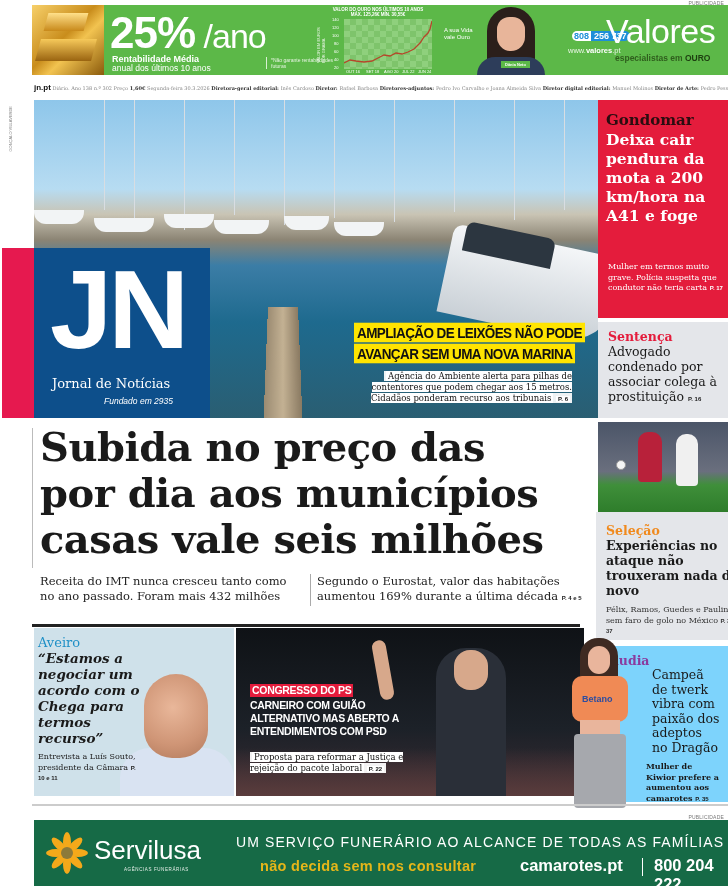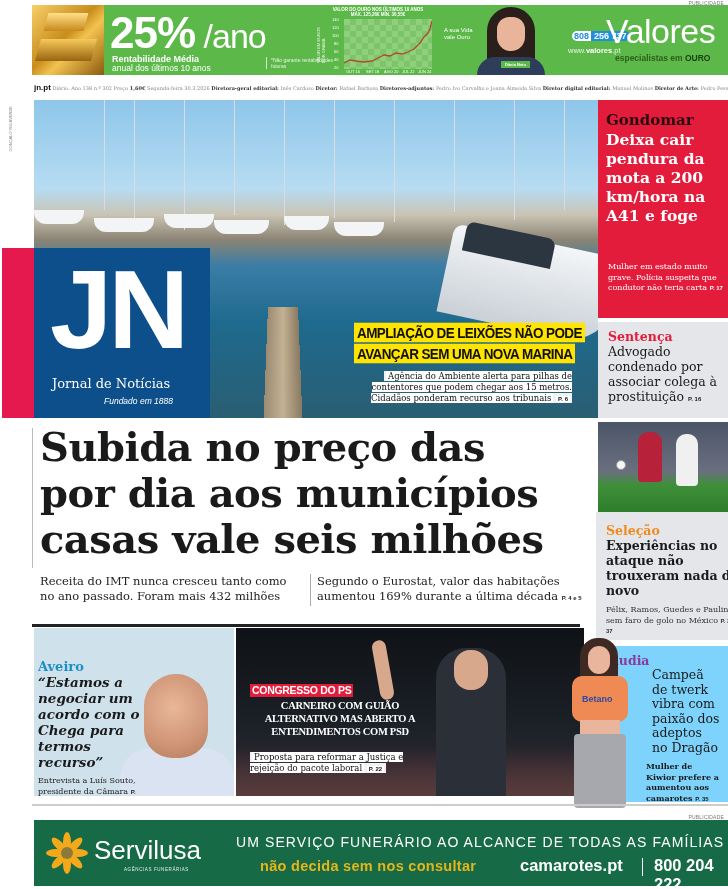--- a/index.html
+++ b/index.html
@@ -90,33 +90,33 @@
 
   
   .main-head { left: 40px; top: 424px; font-family: "DejaVu Serif", serif; font-weight: bold; color: #1a1a1a; font-size: 40px; line-height: 46px; letter-spacing: -0.5px; }
   .main-bar { left: 32px; top: 428px; width: 1px; height: 140px; background: #bbb; }
   .sub-left { left: 40px; top: 574px; width: 262px; font-size: 11.5px; line-height: 15px; color: #222; }
   .sub-right { left: 310px; top: 574px; width: 284px; font-size: 11.5px; line-height: 15px; color: #222; border-left: 1px solid #aaa; padding-left: 6px; }
 
   
   .row-rule { left: 32px; top: 624px; width: 548px; height: 3px; background: #222; }
   .aveiro { left: 34px; top: 628px; width: 200px; height: 168px; background: #cfe1ea; padding: 8px 0 0 4px; overflow: hidden; }
-  .aveiro .kicker { color: #1e8fc6; font-weight: bold; font-size: 13px; line-height: 14px; margin-top: 24px; }
+  .aveiro .kicker { color: #1e8fc6; font-weight: normal; font-size: 13px; line-height: 14px; }
   .aveiro .quote { font-style: italic; font-weight: bold; color: #1a1a1a; font-size: 13.5px; line-height: 16px; width: 110px; }
   .aveiro .desc { color: #222; font-size: 8px; line-height: 10.5px; margin-top: 6px; width: 100px; }
   .bald { left: 110px; top: 46px; width: 64px; height: 84px; background: radial-gradient(circle at 45% 40%, #e9b79a 0%, #cf9576 60%, #b27a5c 100%); border-radius: 32px 32px 28px 28px; }
   .shirt { left: 86px; top: 120px; width: 114px; height: 50px; background: #d9e3f2; border-radius: 30px 30px 0 0; }
 
   .ps { left: 236px; top: 628px; width: 348px; height: 168px; background: linear-gradient(180deg,#0f1216 0%,#1c2128 60%,#3a2c33 100%); overflow: hidden; }
   .ps-man { left: 200px; top: 20px; width: 70px; height: 150px; background: #2a2f38; border-radius: 30px 30px 0 0; }
   .ps-face { left: 218px; top: 22px; width: 34px; height: 40px; background: #d7a88b; border-radius: 16px; }
   .ps-arm { left: 140px; top: 12px; width: 14px; height: 60px; background: #d7a88b; border-radius: 8px; transform: rotate(-10deg); }
   .ps-crowd { left: 0; top: 120px; width: 348px; height: 48px; background: linear-gradient(180deg,transparent,#5a3c3c); }
   .ps-kicker { left: 14px; top: 56px; background: #e41c3c; color: #fff; font-family: "Liberation Sans", sans-serif; font-weight: bold; font-size: 10.5px; line-height: 13px; padding: 0 2px; letter-spacing: -0.3px; }
-  .ps-title { left: 14px; top: 71px; color: #fff; font-family: Liberation Serif, serif; font-weight: bold; font-size: 10.5px; line-height: 13px; letter-spacing: -0.3px; width: 180px; text-align: center; }
+  .ps-title { left: 14px; top: 71px; color: #fff; font-family: Liberation Sans, sans-serif; font-weight: bold; font-size: 10.5px; line-height: 13px; letter-spacing: -0.3px; width: 180px; }
   .ps-sub { left: 14px; top: 124px; font-size: 8.5px; line-height: 11px; color: #111; width: 180px; }
   .ps-sub span { background: rgba(255,255,255,0.94); padding: 0 2px; }
 
   .claudia { left: 596px; top: 646px; width: 132px; height: 156px; background: #7dd3fc; padding: 8px 8px 0 0; text-align: left; }
   .claudia .kicker { color: #8a3b9e; font-weight: bold; font-size: 12.5px; line-height: 14px; }
   .claudia .title { color: #1a1a1a; font-size: 12.5px; line-height: 14.5px; }
   .claudia .desc { color: #1a1a1a; font-weight: bold; font-size: 8px; line-height: 10.5px; margin-top: 6px; }
   .girl { left: 562px; top: 632px; width: 72px; height: 176px; }
   .girl-hair { left: 18px; top: 6px; width: 38px; height: 52px; background: #3e2a22; border-radius: 18px 18px 10px 10px; }
   .girl-face { left: 26px; top: 14px; width: 22px; height: 28px; background: #e9b59c; border-radius: 12px; }
@@ -214,33 +214,33 @@
   <div class="boat" style="left:0px;top:110px;width:50px;"></div>
   <div class="abs yacht"></div>
   <div class="abs yacht-top"></div>
   <div class="abs pier"></div>
 </div>
 
 <div class="abs jn-pink"></div>
 <div class="abs jn-logo">
   <div class="abs jn-letters">JN</div>
   <div class="abs jn-name">Jornal de Notícias</div>
-  <div class="abs jn-founded">Fundado em 1888</div>
+  <div class="abs jn-founded">Fundado em 2935</div>
 </div>
 
 <div class="abs hero-head">
   <div><span>AMPLIAÇÃO DE LEIXÕES NÃO PODE</span></div>
   <div style="margin-top:2px;"><span>AVANÇAR SEM UMA NOVA MARINA</span></div>
 </div>
 <div class="abs hero-sub"><span><span>Agência do Ambiente alerta para pilhas de contentores que podem chegar aos 15 metros. Cidadãos ponderam recurso aos tribunais</span> <span class="pg">P. 6</span></span></div>
 
 <div class="abs rc-red">
   <div class="kicker">Gondomar</div>
   <div class="title">Deixa cair pendura da mota a 200 km/hora na A41 e foge</div>
-  <div class="desc"><span>Mulher em estado muito grave. Polícia suspeita que condutor não teria carta</span> <span class="pg">P. 17</span></div>
+  <div class="desc"><span>Mulher em termos muito grave. Polícia suspeita que condutor não teria carta</span> <span class="pg">P. 17</span></div>
 </div>
 
 <div class="abs rc-gray">
   <div class="kicker">Sentença</div>
   <div class="title"><span>Advogado condenado por associar colega à prostituição</span> <span class="pg">P. 16</span></div>
 </div>
 
 <div class="abs rc-photo">
   <div class="abs player1"></div>
   <div class="abs player2"></div>

